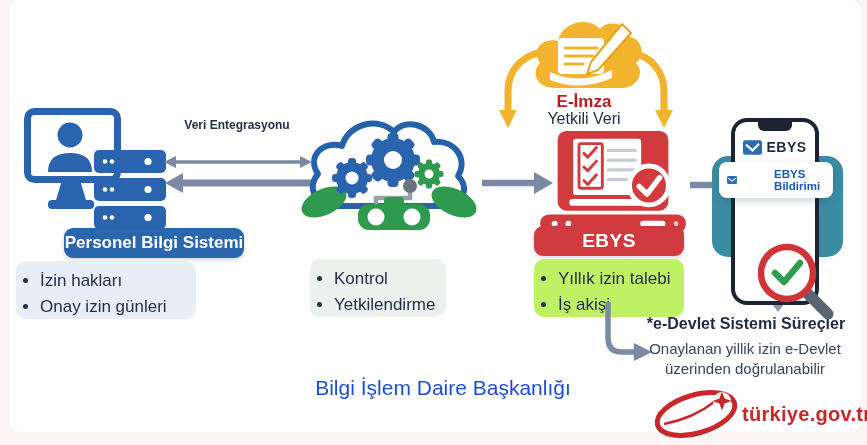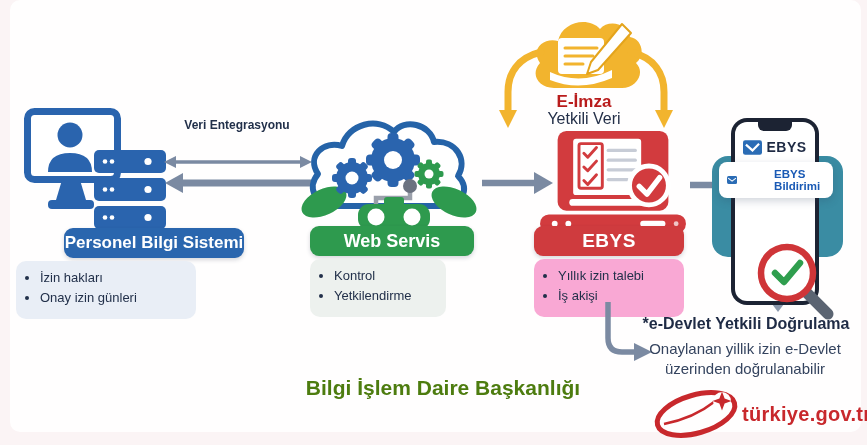--- a/index.html
+++ b/index.html
@@ -8,23 +8,23 @@
   .panel{position:absolute;left:10px;top:0;width:851px;height:432px;background:#fffefe;border-radius:10px;}
   .abs{position:absolute;}
   .pill{position:absolute;display:flex;align-items:center;justify-content:center;
         color:#fff;font-weight:bold;border-radius:9px;box-shadow:0 2px 4px rgba(30,40,60,.18);}
   .pill.blue{background:#2a66ae;font-size:17px;}
   .pill.green{background:#2e9a4e;font-size:18px;}
   .pill.red{background:#cf3b3e;font-size:19px;letter-spacing:.5px;}
   .card{position:absolute;border-radius:10px;padding:7px 8px 7px 4px;box-sizing:border-box;}
   .card.blue{background:#e9eef6;}
   .card.green{background:#edf1ee;}
-  .card.red{background:#f9a8d4;}
+  .card.red{background:#bef264;}
   .card ul{margin:0;padding-left:20px;}
-  .card li{font-size:13px;color:#22304a;line-height:1.5;}
+  .card li{font-size:17px;color:#22304a;line-height:1.5;}
   .lbl{position:absolute;color:#22304a;}
   .center{text-align:center;}
   .eimza-title{font-size:17px;font-weight:bold;color:#b91c1c;}
   .eimza-sub{font-size:16px;color:#243049;}
   .phone{position:absolute;left:731px;top:118px;width:88px;height:187px;background:#1c2333;
          border-radius:16px;padding:4px;box-sizing:border-box;z-index:3;}
   .screen{width:100%;height:100%;background:#fff;border-radius:12px;position:relative;overflow:hidden;}
   .notch{position:absolute;top:0;left:50%;transform:translateX(-50%);width:34px;height:9px;
          background:#1c2333;border-radius:0 0 6px 6px;}
   .screen-header{display:flex;align-items:center;justify-content:center;gap:4px;margin-top:17px;}
@@ -32,21 +32,21 @@
   .case{position:absolute;left:712px;top:156px;width:131px;height:101px;background:#3a8ca3;
         border-radius:16px;z-index:2;}
   .notif{position:absolute;left:719px;top:162px;width:114px;background:#fff;border-radius:8px;
          padding:6px 8px;box-sizing:border-box;z-index:4;box-shadow:0 3px 8px rgba(40,60,90,.22);}
   .notif-title-row{display:flex;align-items:center;gap:5px;}
   .notif-title{font-size:11.5px;font-weight:bold;color:#1a5ab5;margin-left:32px;}
   .notif-line{font-size:11.5px;color:#222f46;line-height:1.42;}
   .notif-line.indent{padding-left:9px;}
   .edevlet-title{font-size:16px;font-weight:bold;color:#1f2b45;}
   .edevlet-line{font-size:15px;color:#35445f;}
-  .footer-title{font-size:21px;font-weight:bold;color:#4d7c0f;}
+  .footer-title{font-size:21px;font-weight:normal;color:#1d4ed8;}
   .footer-sub{font-size:15px;color:#2c3a55;}
   .brand-text{font-size:20px;font-weight:bold;color:#c8282c;letter-spacing:.3px;}
 </style>
 </head>
 <body>
 
 <div id="canvas">
   <div class="panel"></div>
 
   <svg class="abs" style="left:24px;top:108px;" width="100" height="108" viewBox="0 0 100 108">
@@ -122,21 +122,20 @@
     </g>
     <circle cx="131" cy="72" r="4.5" fill="#fff"></circle>
     <path d="M78,106 L78,96 L112,96 L112,88" stroke="#9aa0ab" stroke-width="4.5" fill="none"></path>
     <circle cx="112" cy="84" r="7" fill="#6b7280"></circle>
     <rect x="86" y="95" width="20" height="9" rx="3" fill="#2e9a4e"></rect>
     <rect x="60" y="102" width="72" height="26" rx="11" fill="#2e9a4e"></rect>
     <circle cx="78" cy="115" r="8.5" fill="#fff"></circle>
     <circle cx="114" cy="115" r="8.5" fill="#fff"></circle>
   </svg>
 
-  <div class="pill green" style="left:310px;top:226px;width:164px;height:30px;">Web Servis</div>
   <div class="card green" style="left:310px;top:259px;width:136px;height:58px;">
     <ul>
       <li>Kontrol</li>
       <li>Yetkilendirme</li>
     </ul>
   </div>
 
   <svg class="abs" style="left:524px;top:12px;" width="120" height="90" viewBox="0 0 120 90">
     <path d="M30,76 C14,76 6,62 16,51 C6,37 20,25 34,29 C38,10 64,4 76,17 C84,7 104,11 106,25 C118,27 122,43 112,51 C122,61 112,76 98,76 Z" fill="#f2b42e"></path>
     <rect x="34" y="26" width="46" height="36" rx="4" fill="#fff"></rect>
@@ -232,21 +231,21 @@
 
   <svg class="abs" style="left:763px;top:294px;" width="30" height="20" viewBox="0 0 30 20">
     <polygon points="3,2 27,2 15,18" fill="#8b99ad"></polygon>
   </svg>
 
   <svg class="abs" style="left:596px;top:302px;" width="60" height="62" viewBox="0 0 60 62">
     <path d="M12,0 L12,36 Q12,50 26,50 L40,50" stroke="#7b8aa2" stroke-width="5.5" fill="none"></path>
     <polygon points="38,41 38,59 56,50" fill="#7b8aa2"></polygon>
   </svg>
 
-  <div class="lbl center edevlet-title" style="left:628px;top:315px;width:236px;">*e-Devlet Yetkili Doğrulama</div>
+  <div class="lbl center edevlet-title" style="left:628px;top:315px;width:236px;">*e-Devlet Sistemi Süreçler</div>
   <div class="lbl center edevlet-line" style="left:620px;top:340px;width:250px;">Onaylanan yillik izin e-Devlet</div>
   <div class="lbl center edevlet-line" style="left:620px;top:360px;width:250px;">üzerinden doğrulanabilir</div>
 
   <div class="lbl center footer-title" style="left:243px;top:376px;width:400px;">Bilgi İşlem Daire Başkanlığı</div>
 
   <svg class="abs" style="left:650px;top:388px;" width="96" height="52" viewBox="0 0 96 52">
     <ellipse cx="46" cy="26" rx="40" ry="19" fill="none" stroke="#c8282c" stroke-width="5" transform="rotate(-16 46 26)"></ellipse>
     <path d="M14,36 Q44,30 64,14" fill="none" stroke="#c8282c" stroke-width="2.5"></path>
     <circle cx="72" cy="13" r="9" fill="#fffefe"></circle>
     <path d="M72,3.5 L74.6,10.4 L81.5,13 L74.6,15.6 L72,22.5 L69.4,15.6 L62.5,13 L69.4,10.4 Z" fill="#c8282c"></path>

